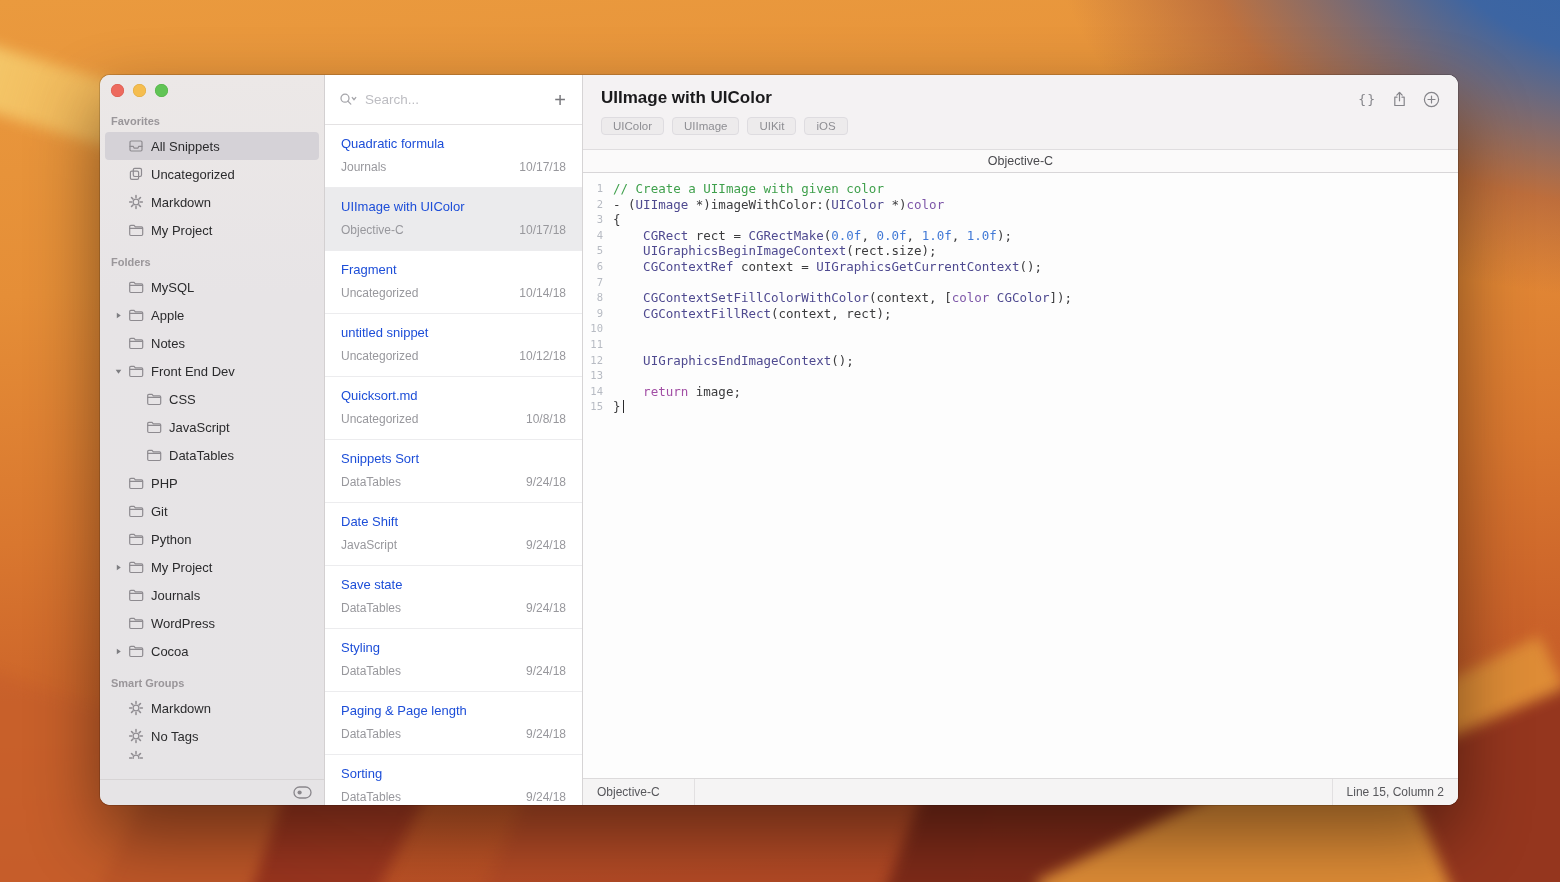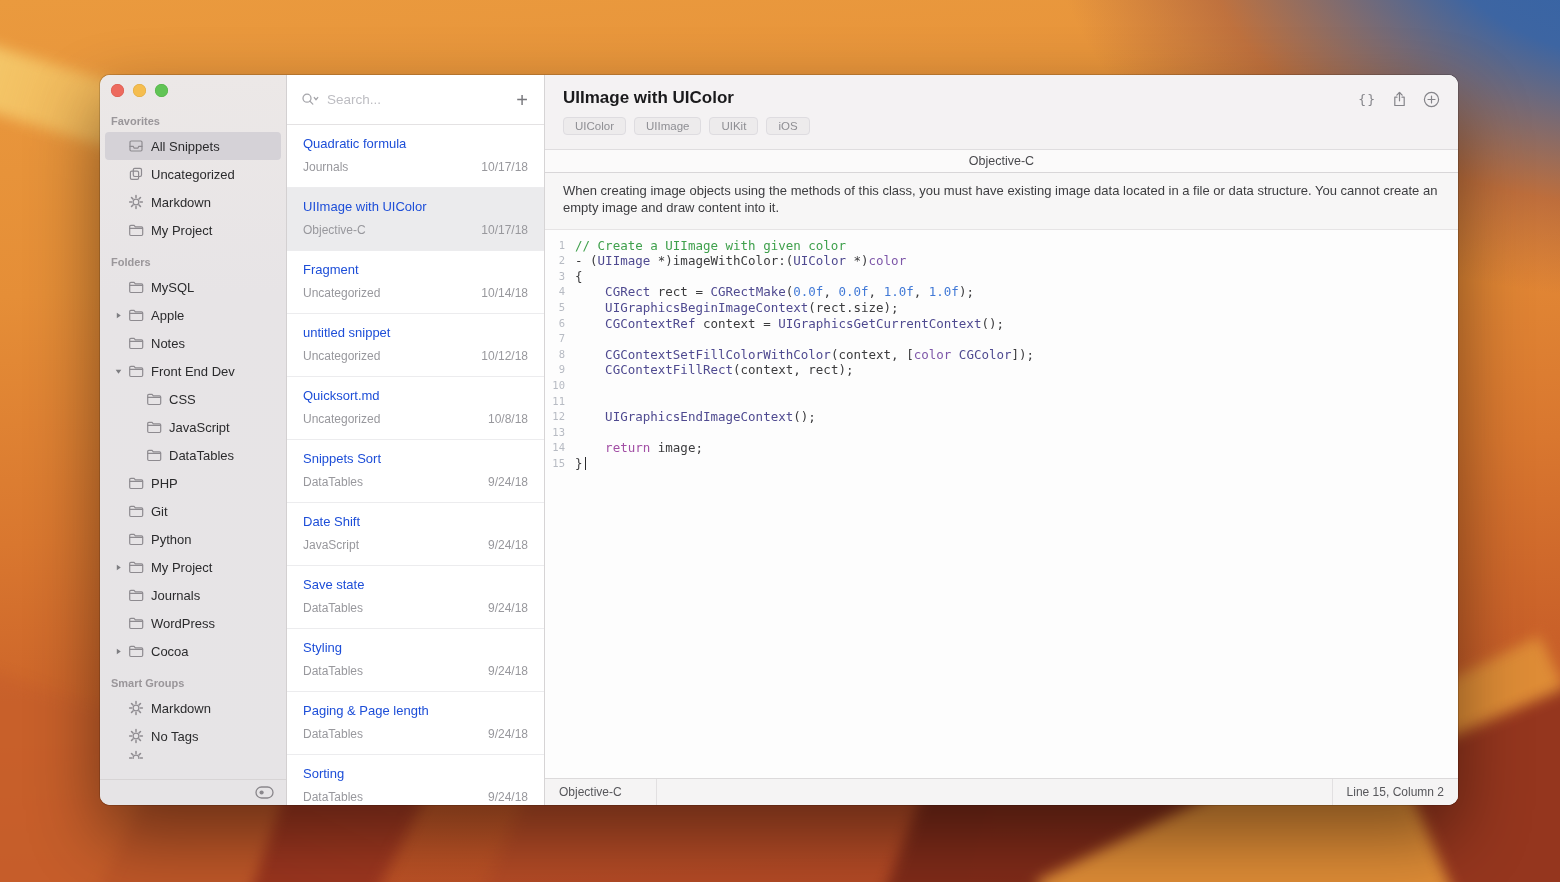--- a/index.html
+++ b/index.html
@@ -21,21 +21,21 @@
   .wedge-d  { bottom:-190px; right:-80px; width:560px; height:330px; transform:rotate(-26deg); background:#de8c36; }
   .wedge-e  { bottom:-140px; right:-120px; width:230px; height:320px; transform:rotate(-23deg); background:#8e2d1c; opacity:.9; }
   .wedge-f  { bottom:-80px;  left:-140px; width:400px; height:260px; transform:rotate(19deg); background:#c8602b; opacity:.8; filter:blur(12px); }
 
   
   .window { position:absolute; left:100px; top:75px; width:1358px; height:730px; z-index:1;
     border-radius:10px; overflow:hidden; display:flex;
     box-shadow:0 30px 70px rgba(0,0,0,.45), 0 0 0 1px rgba(0,0,0,.15); background:#fbfafa; }
 
   
-  .sidebar { width:187px; flex:none; position:relative; background:linear-gradient(180deg,#ece8e7,#e7e4e6 30%,#e6e4e6); border-right:1px solid #d3d0d1; }
+  .sidebar { width:225px; flex:none; position:relative; background:linear-gradient(180deg,#ece8e7,#e7e4e6 30%,#e6e4e6); border-right:1px solid #d3d0d1; }
   .traffic { position:absolute; top:9px; left:11px; display:flex; gap:9px; }
   .tl { width:13px; height:13px; border-radius:50%; }
   .tl.red { background:#ed6a5e; box-shadow:inset 0 0 0 .5px #d65548; }
   .tl.yellow { background:#f5bd4f; box-shadow:inset 0 0 0 .5px #dda73b; }
   .tl.green { background:#61c455; box-shadow:inset 0 0 0 .5px #4fae43; }
   .sb-scroll { position:absolute; top:36px; left:0; right:0; bottom:26px; overflow:hidden; }
   .sb-title { height:21px; line-height:21px; padding-left:11px; font-size:11px; font-weight:bold; color:#9a969a; }
   .sb-section { margin-bottom:8px; }
   .sb-row { height:28px; display:flex; align-items:center; padding-left:9px; margin:0 5px; border-radius:4px; font-size:13px; color:#2b2b2d; }
   .sb-row.sel { background:#d5d2d7; }
@@ -473,21 +473,20 @@
           <svg viewBox="0 0 17 17" fill="none" stroke="currentColor" stroke-width="1.2" stroke-linecap="round">
             <circle cx="8.5" cy="8.5" r="7.1"></circle>
               <path d="M8.5 5v7M5 8.5h7"></path>
           </svg>
         </span>
       </div>
     </div>
     <div class="tabs">
         <div class="tab active">Objective-C</div>
       </div>
-    <div class="desc">When creating image objects using the methods of this class, you must have existing image data located in a file or data structure. You cannot create an empty image and draw content into it.</div>
     <div class="codearea">
         <div class="cl">
           <span class="ln">1</span>
           <span class="ct"><span class="tk-comment">// Create a UIImage with given color</span></span>
         </div>
         <div class="cl">
           <span class="ln">2</span>
           <span class="ct"><span class="tk-plain">- (</span><span class="tk-type">UIImage</span><span class="tk-plain"> *)imageWithColor:(</span><span class="tk-type">UIColor</span><span class="tk-plain"> *)</span><span class="tk-param">color</span></span>
         </div>
         <div class="cl">

